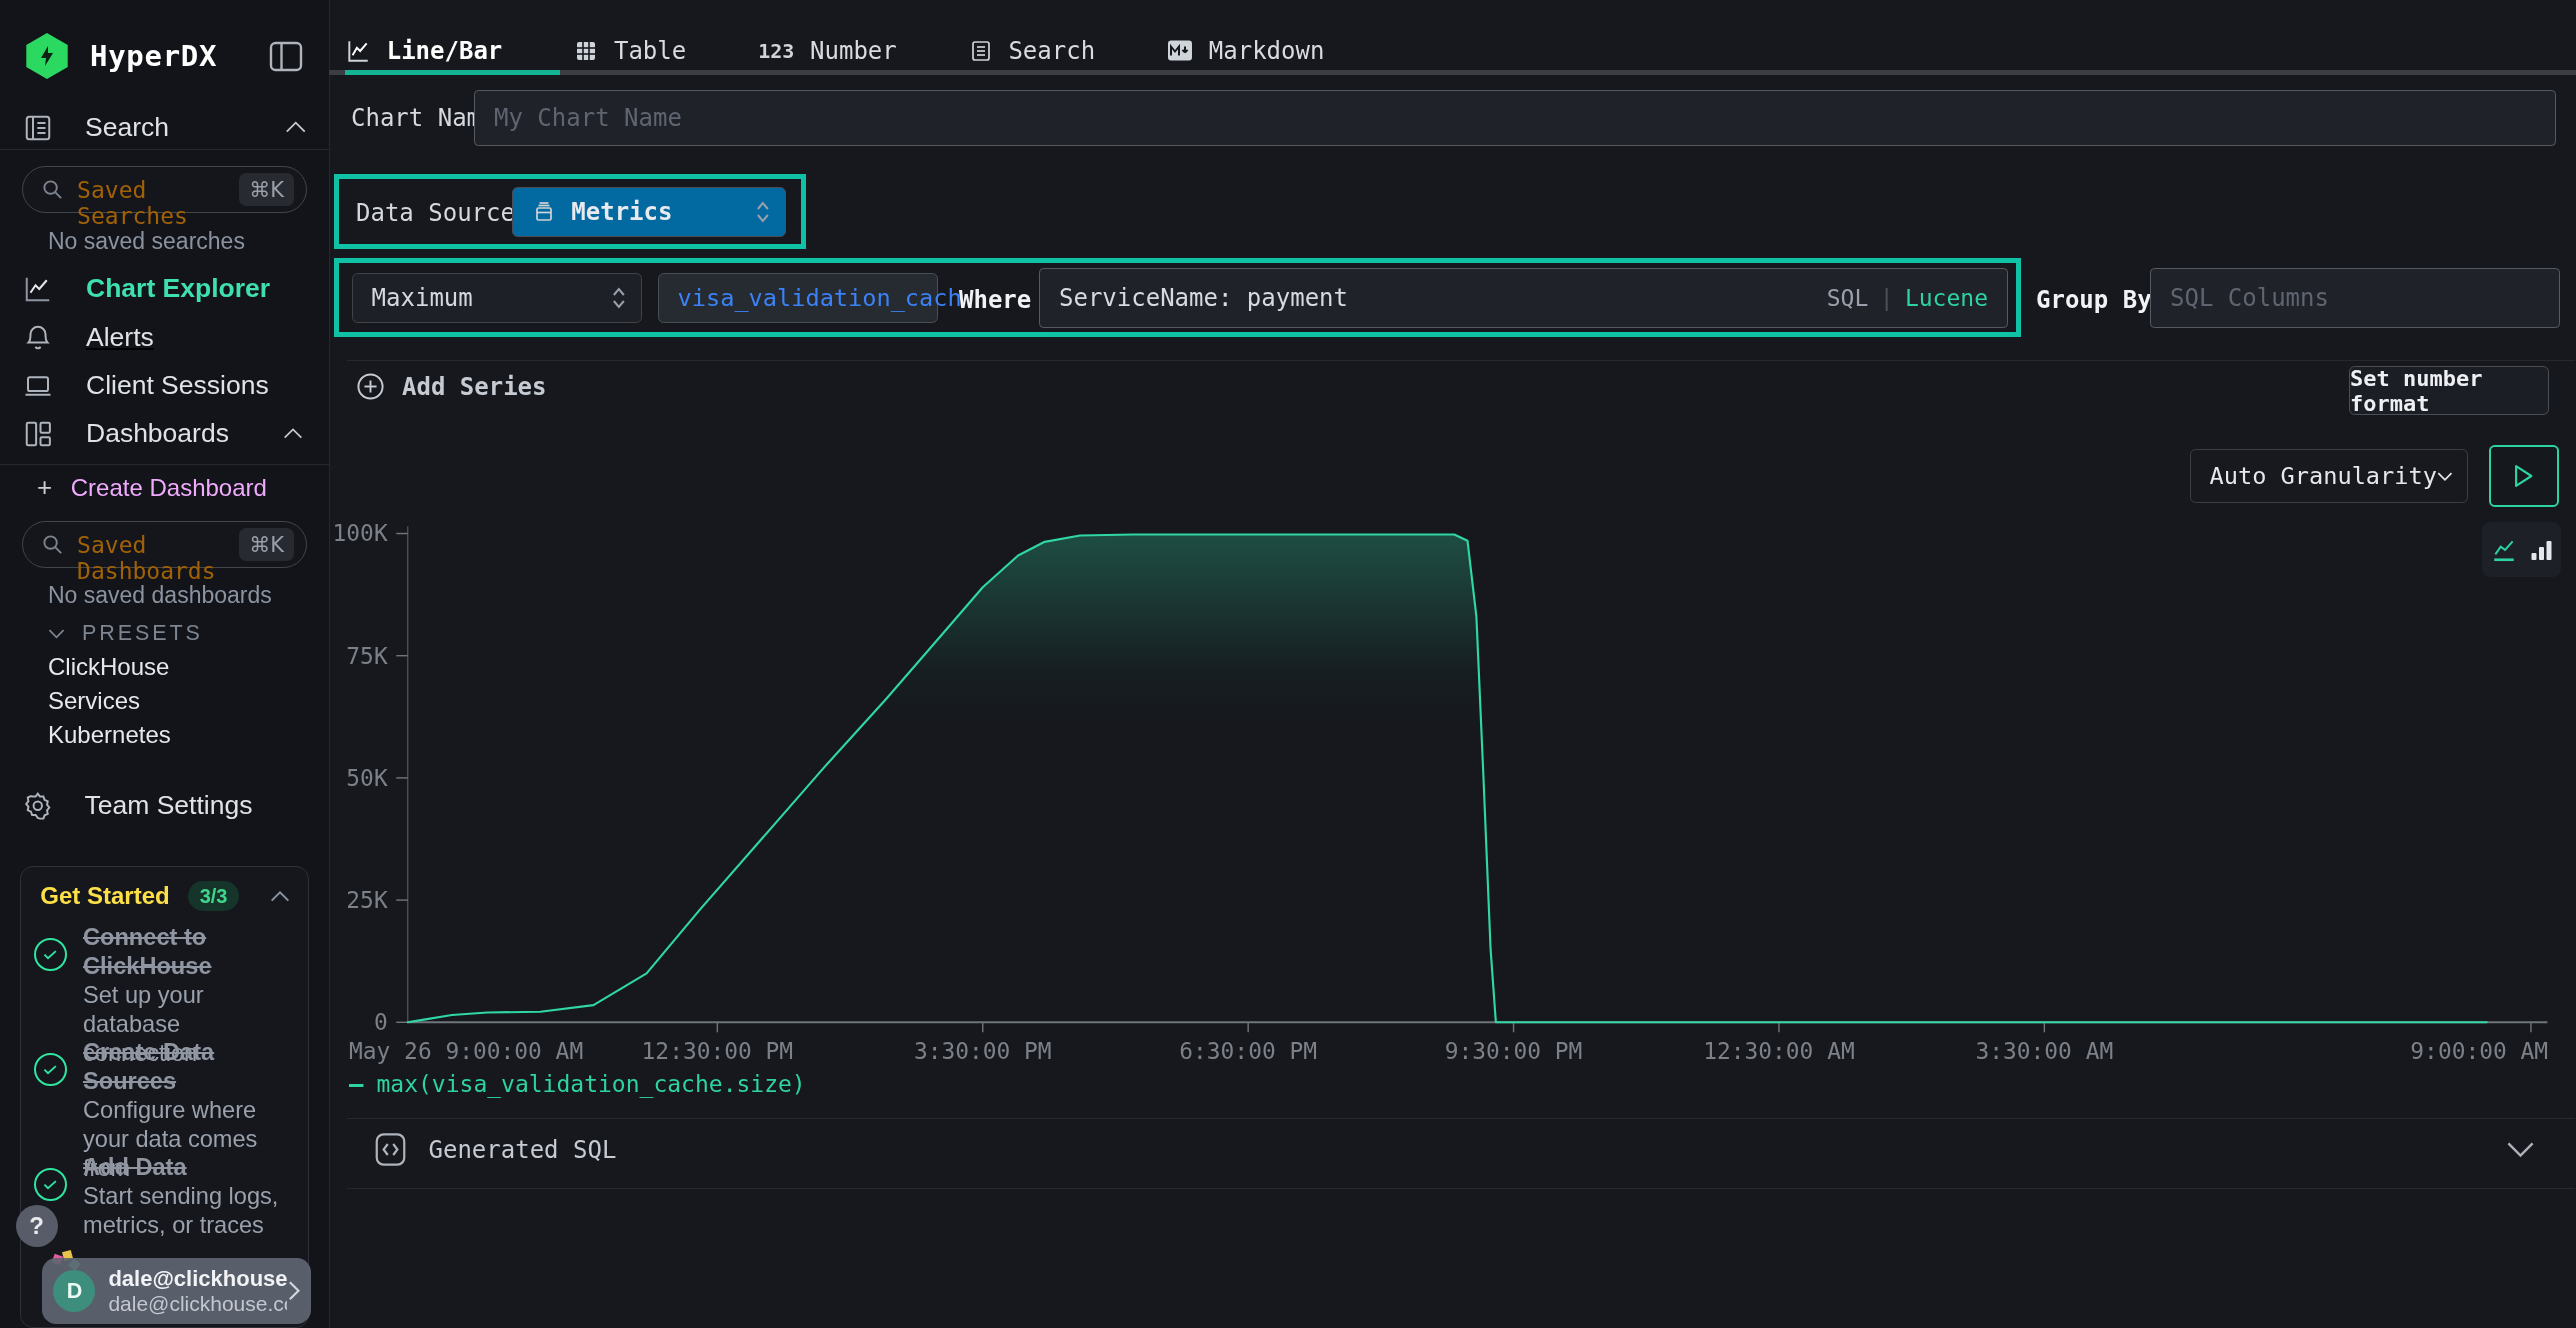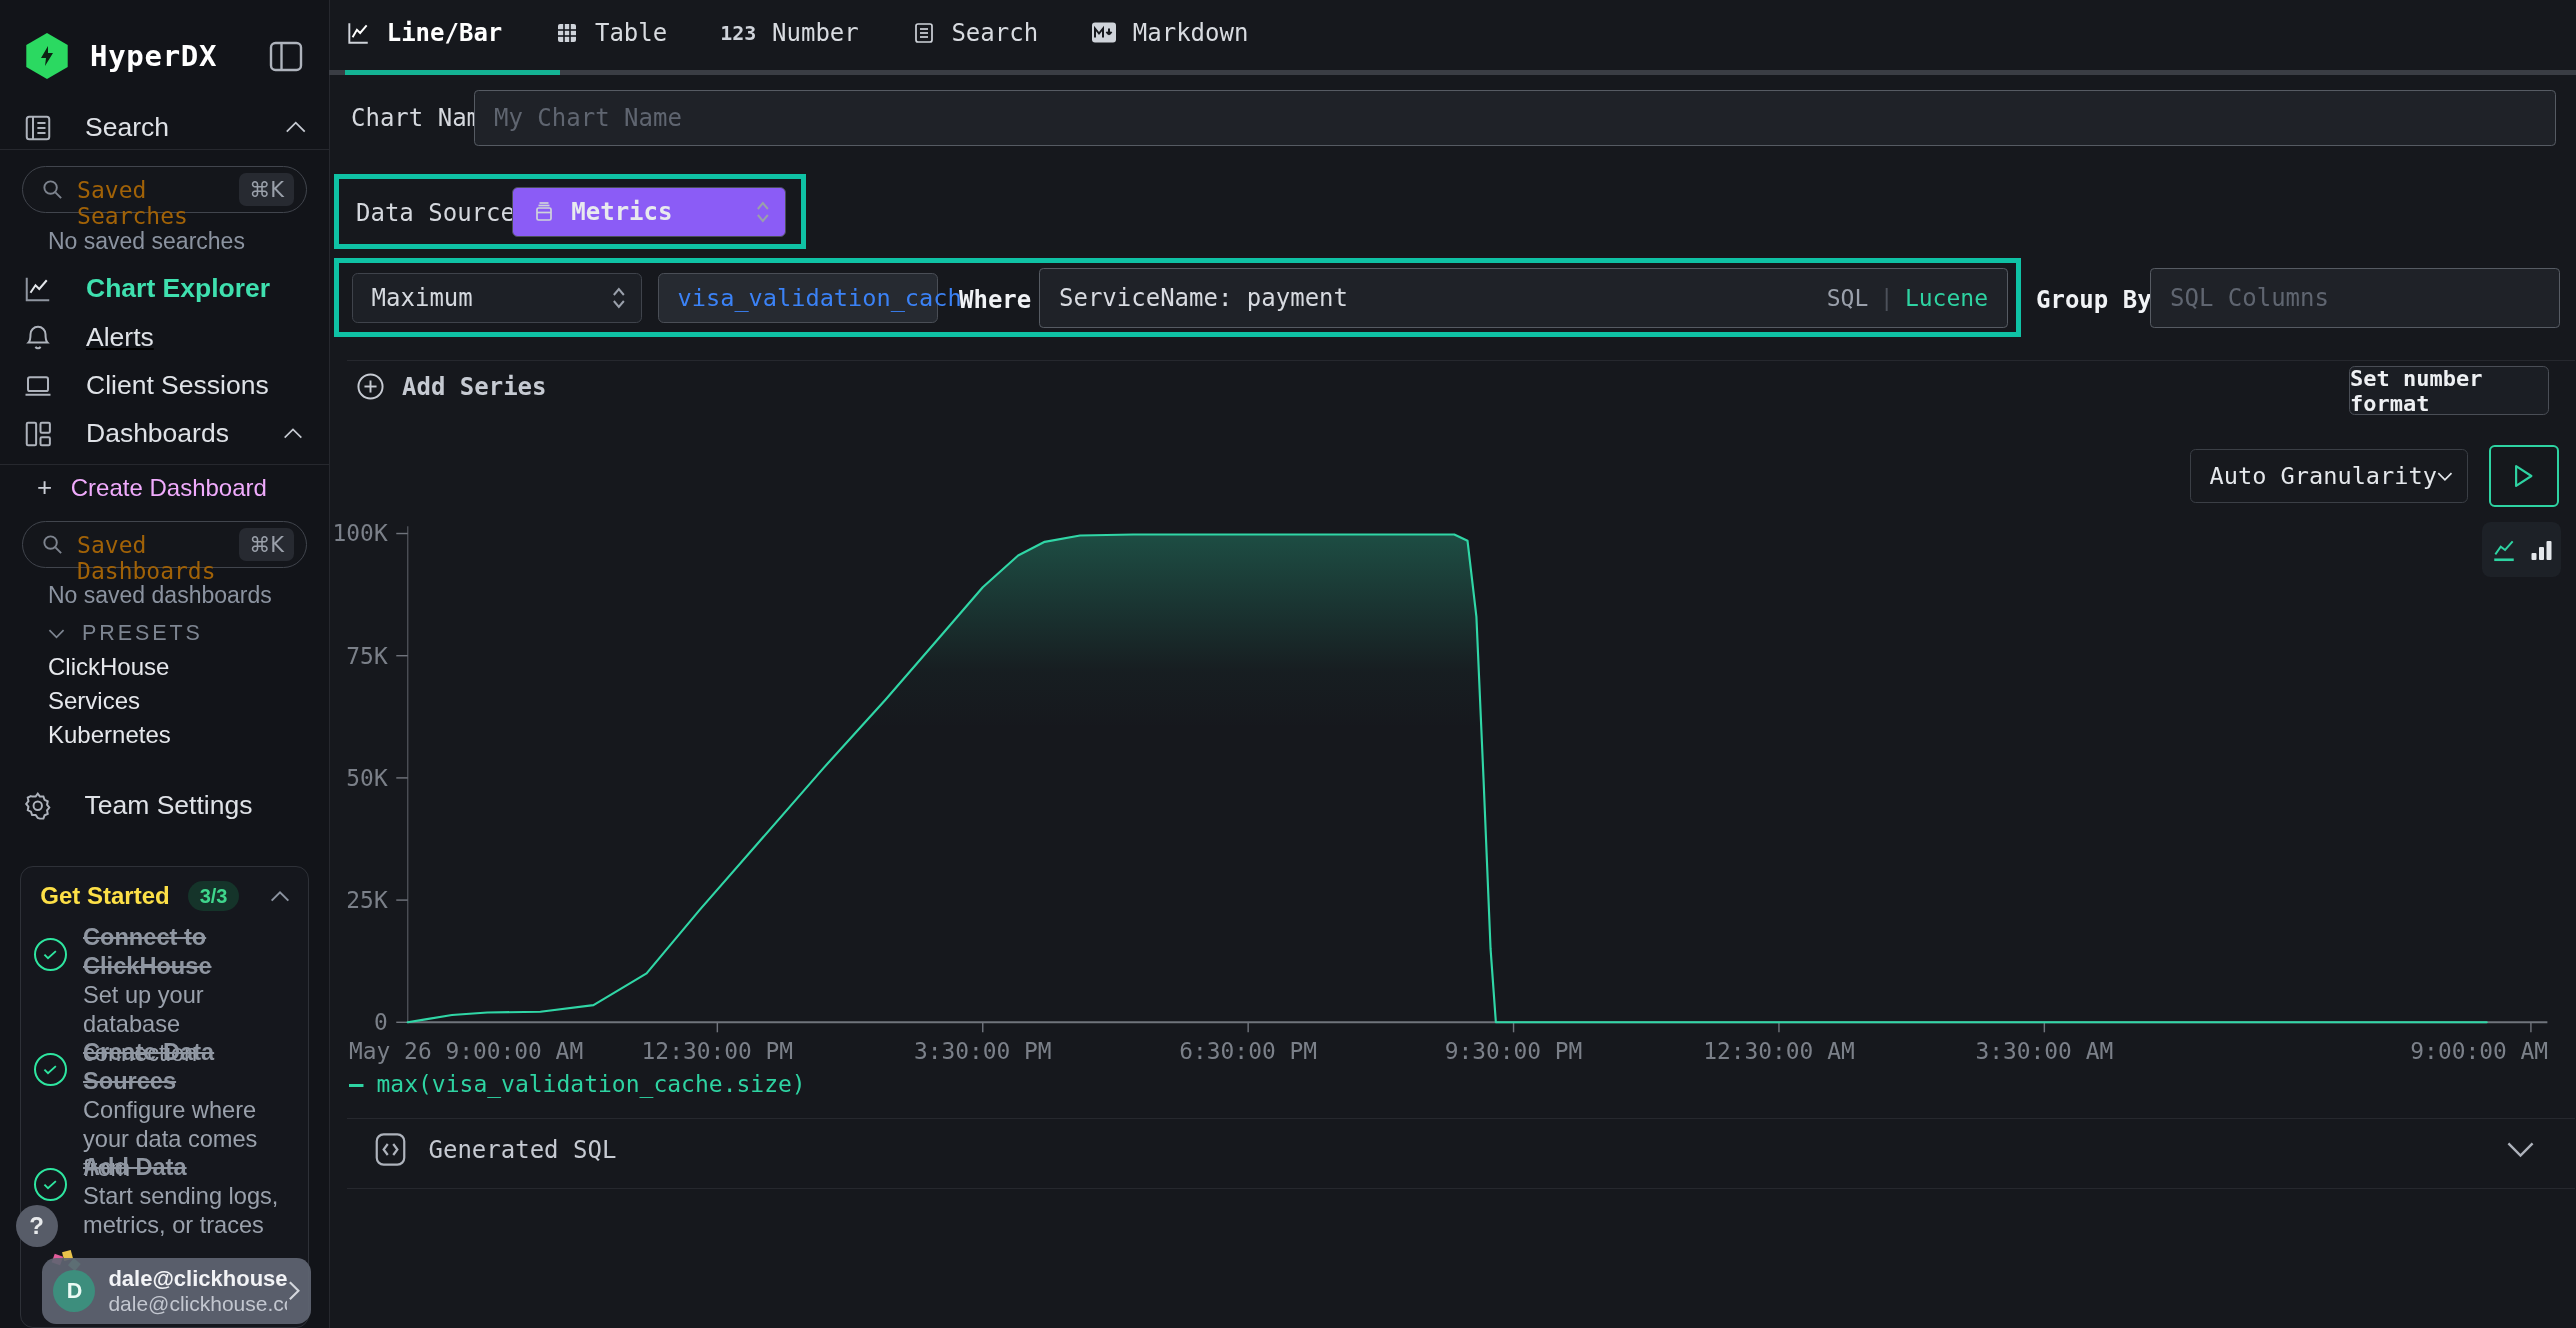--- a/index.html
+++ b/index.html
@@ -33,32 +33,32 @@
   .gs-item-desc{font:23.6px var(--sans);color:#9aa1ac;line-height:29px;}
   .ckc{width:29px;height:29px;border:2.1px solid #2ee6a0;border-radius:50%;display:flex;align-items:center;justify-content:center;}
   #help-circle{position:absolute;left:15.7px;top:1205px;width:42px;height:42px;border-radius:50%;background:#575c68;color:#e8eaec;font:bold 24px var(--sans);display:flex;align-items:center;justify-content:center;z-index:3;}
   #user-bar{position:absolute;left:42px;top:1258px;width:269px;height:66px;border-radius:14.3px;background:rgba(96,101,114,.92);z-index:4;display:flex;align-items:center;padding:0 10px 0 11.4px;box-sizing:border-box;}
   .avatar{width:42px;height:42px;border-radius:50%;background:#3d8e7d;color:#eafaf4;font:bold 21.5px var(--sans);display:flex;align-items:center;justify-content:center;}
   .u-email{font:bold 22px var(--sans);color:#f2f3f6;white-space:nowrap;}
   .u-sub{font:21px var(--sans);color:#c3c7d0;white-space:nowrap;}
   .confetti i{position:absolute;width:8.6px;height:8.6px;}
 
   
-  #tabbar{position:absolute;left:345px;top:18.6px;display:flex;gap:53px;align-items:flex-start;height:46px;}
+  #tabbar{position:absolute;left:345px;top:18.6px;display:flex;gap:72px;align-items:flex-end;height:46px;}
   .tab{display:flex;align-items:center;gap:15.7px;color:#d8dbe0;font:24px var(--mono);}
   .tab.active{color:#ffffff;font-weight:bold;}
   #tab-track{position:absolute;left:329px;top:70px;width:2247px;height:5px;background:#3a3d44;}
   #tab-underline{position:absolute;left:345px;top:70px;width:215px;height:5px;background:#14b394;}
 
   
   .lbl{font:24px var(--mono);color:#d5d8de;}
   .lbl-b{font:bold 24px var(--mono);color:#f0f2f5;}
   .inpt{background:#1f2228;border:1.4px solid var(--border-lt);border-radius:4.3px;box-sizing:border-box;color:#d7dae0;font:24px var(--mono);padding:0 19px;outline:none;}
   .inpt::placeholder{color:var(--faint);}
-  .sel{background:#8b5cf6;border:1.4px solid #4a4e56;border-radius:5.7px;box-sizing:border-box;display:flex;align-items:center;padding:0 14.3px 0 18.6px;}
+  .sel{background:#0369a1;border:1.4px solid #4a4e56;border-radius:5.7px;box-sizing:border-box;display:flex;align-items:center;padding:0 14.3px 0 18.6px;}
   .hlbox{position:absolute;border:5px solid var(--hl);box-sizing:border-box;pointer-events:none;}
   .btn{background:#1b1e24;border:1.4px solid #4a4e56;border-radius:5.7px;display:flex;align-items:center;justify-content:center;box-sizing:border-box;}
   .divider-h{position:absolute;left:347px;width:2228px;height:1.4px;background:var(--divider);}
 </style>
 </head>
 <body>
 
 <div id="app">
 
   <div id="sidebar">

